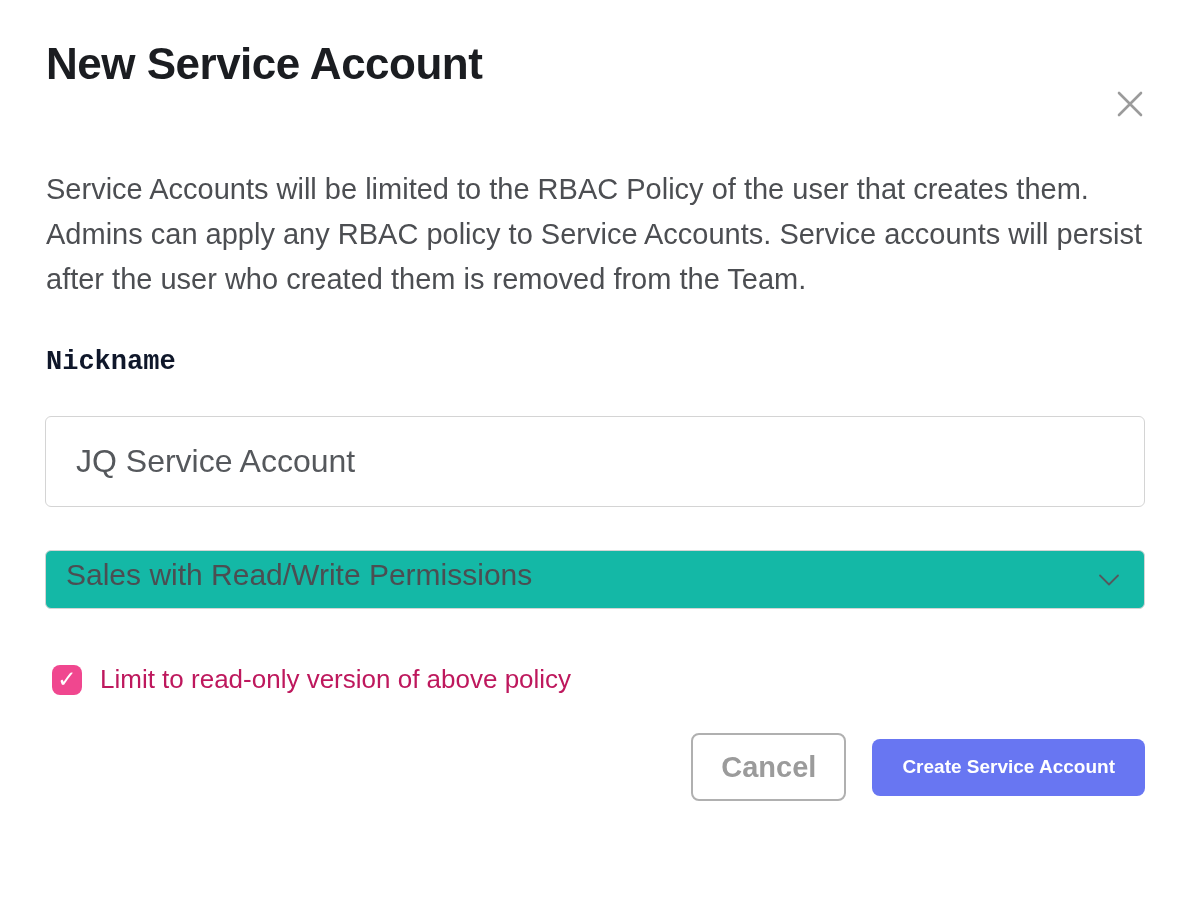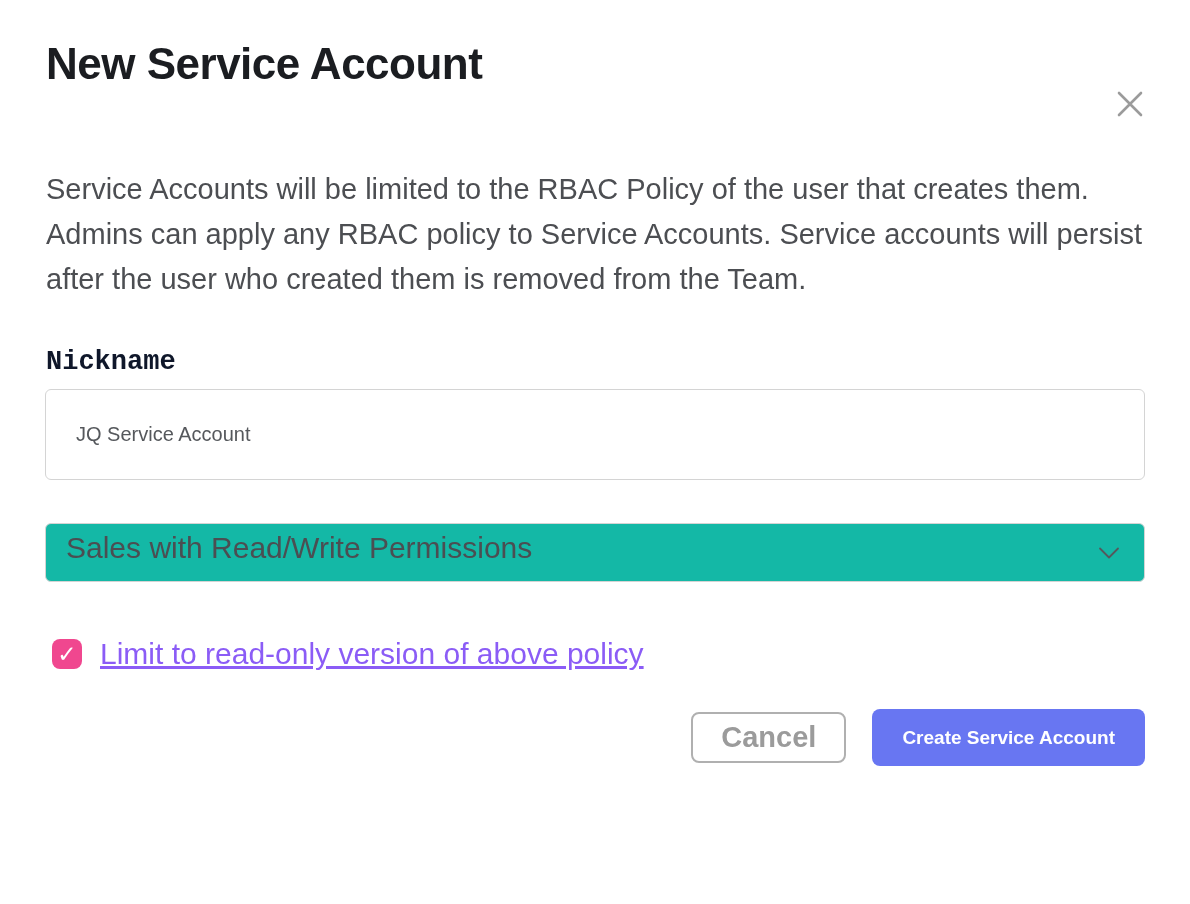--- a/index.html
+++ b/index.html
@@ -56,29 +56,29 @@
     font-size: 27px;
     line-height: 33px;
     font-weight: 700;
     color: #0f172a;
     font-family: Liberation Mono, monospace;
   }
   .field-nickname { margin-top: 44px; }
   .field-rbac    { margin-top: 43px; }
   .text-input {
     display: block;
-    margin-top: 10px;
+    margin-top: 37px;
     width: 100%;
     box-sizing: border-box;
     height: 91px;
     border: 1px solid #d4d4d4;
     border-radius: 6px;
     padding: 0 30px;
     font-family: inherit;
-    font-size: 20px;
+    font-size: 32px;
     color: #55585c;
     background: #ffffff;
     outline: none;
   }
   .select {
     position: relative;
     margin-top: 21px;
     box-sizing: border-box;
     height: 59px;
     border: 1px solid #d4d4d4;
@@ -116,40 +116,39 @@
   }
   .checkmark {
     color: #ffffff;
     font-size: 23px;
     font-weight: 700;
     line-height: 1;
     font-family: "DejaVu Sans", sans-serif;
   }
   .checkbox-label {
     margin-left: 18px;
-    font-size: 30px;
-    color: #8b5cf6;
-    text-decoration: underline;
+    font-size: 26px;
+    color: #be185d;
   }
   .actions {
     margin-top: 38px;
     display: flex;
     justify-content: flex-end;
     align-items: center;
     gap: 26px;
   }
   .btn {
     font-family: inherit;
     font-weight: 700;
     border-radius: 8px;
     cursor: pointer;
     box-sizing: border-box;
   }
   .btn-cancel {
-    height: 51px;
+    height: 68px;
     padding: 0 28px;
     font-size: 29px;
     background: #ffffff;
     border: 2px solid #b0b0b0;
     color: #9b9b9b;
   }
   .btn-primary {
     height: 57px;
     padding: 0 30px;
     font-size: 19px;

